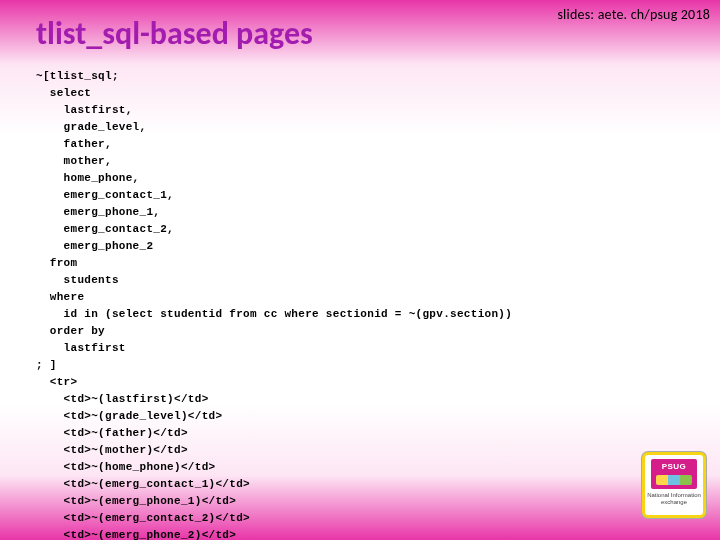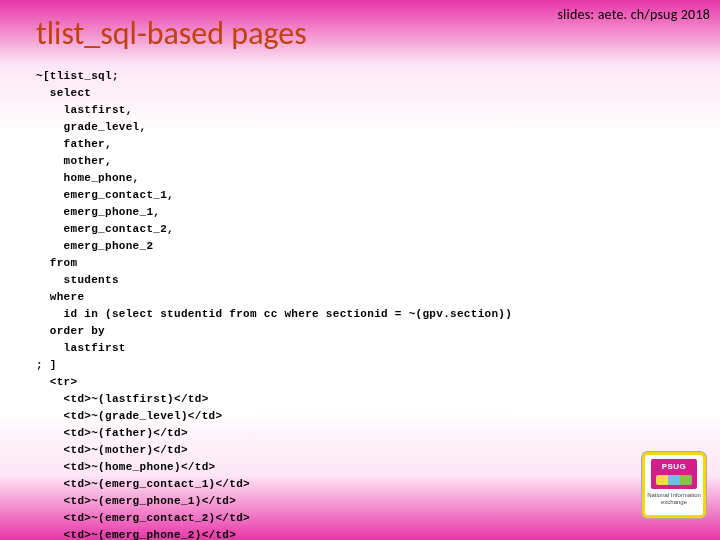--- a/index.html
+++ b/index.html
@@ -18,22 +18,22 @@
     font-size: 14px;
     color: #000;
     letter-spacing: 0.2px;
     text-align: center;
   }
   .title {
     position: absolute;
     top: 14px;
     left: 36px;
     font-size: 32px;
-    font-weight: 400;
-    color: #c2410c;
+    font-weight: 700;
+    color: #a21caf;
     font-family: Calibri, "Segoe UI", sans-serif;
     text-align: right;
   }
   .code {
     position: absolute;
     top: 68px;
     left: 36px;
     font-family: "Courier New", monospace;
     font-size: 11px;
     line-height: 17px;

